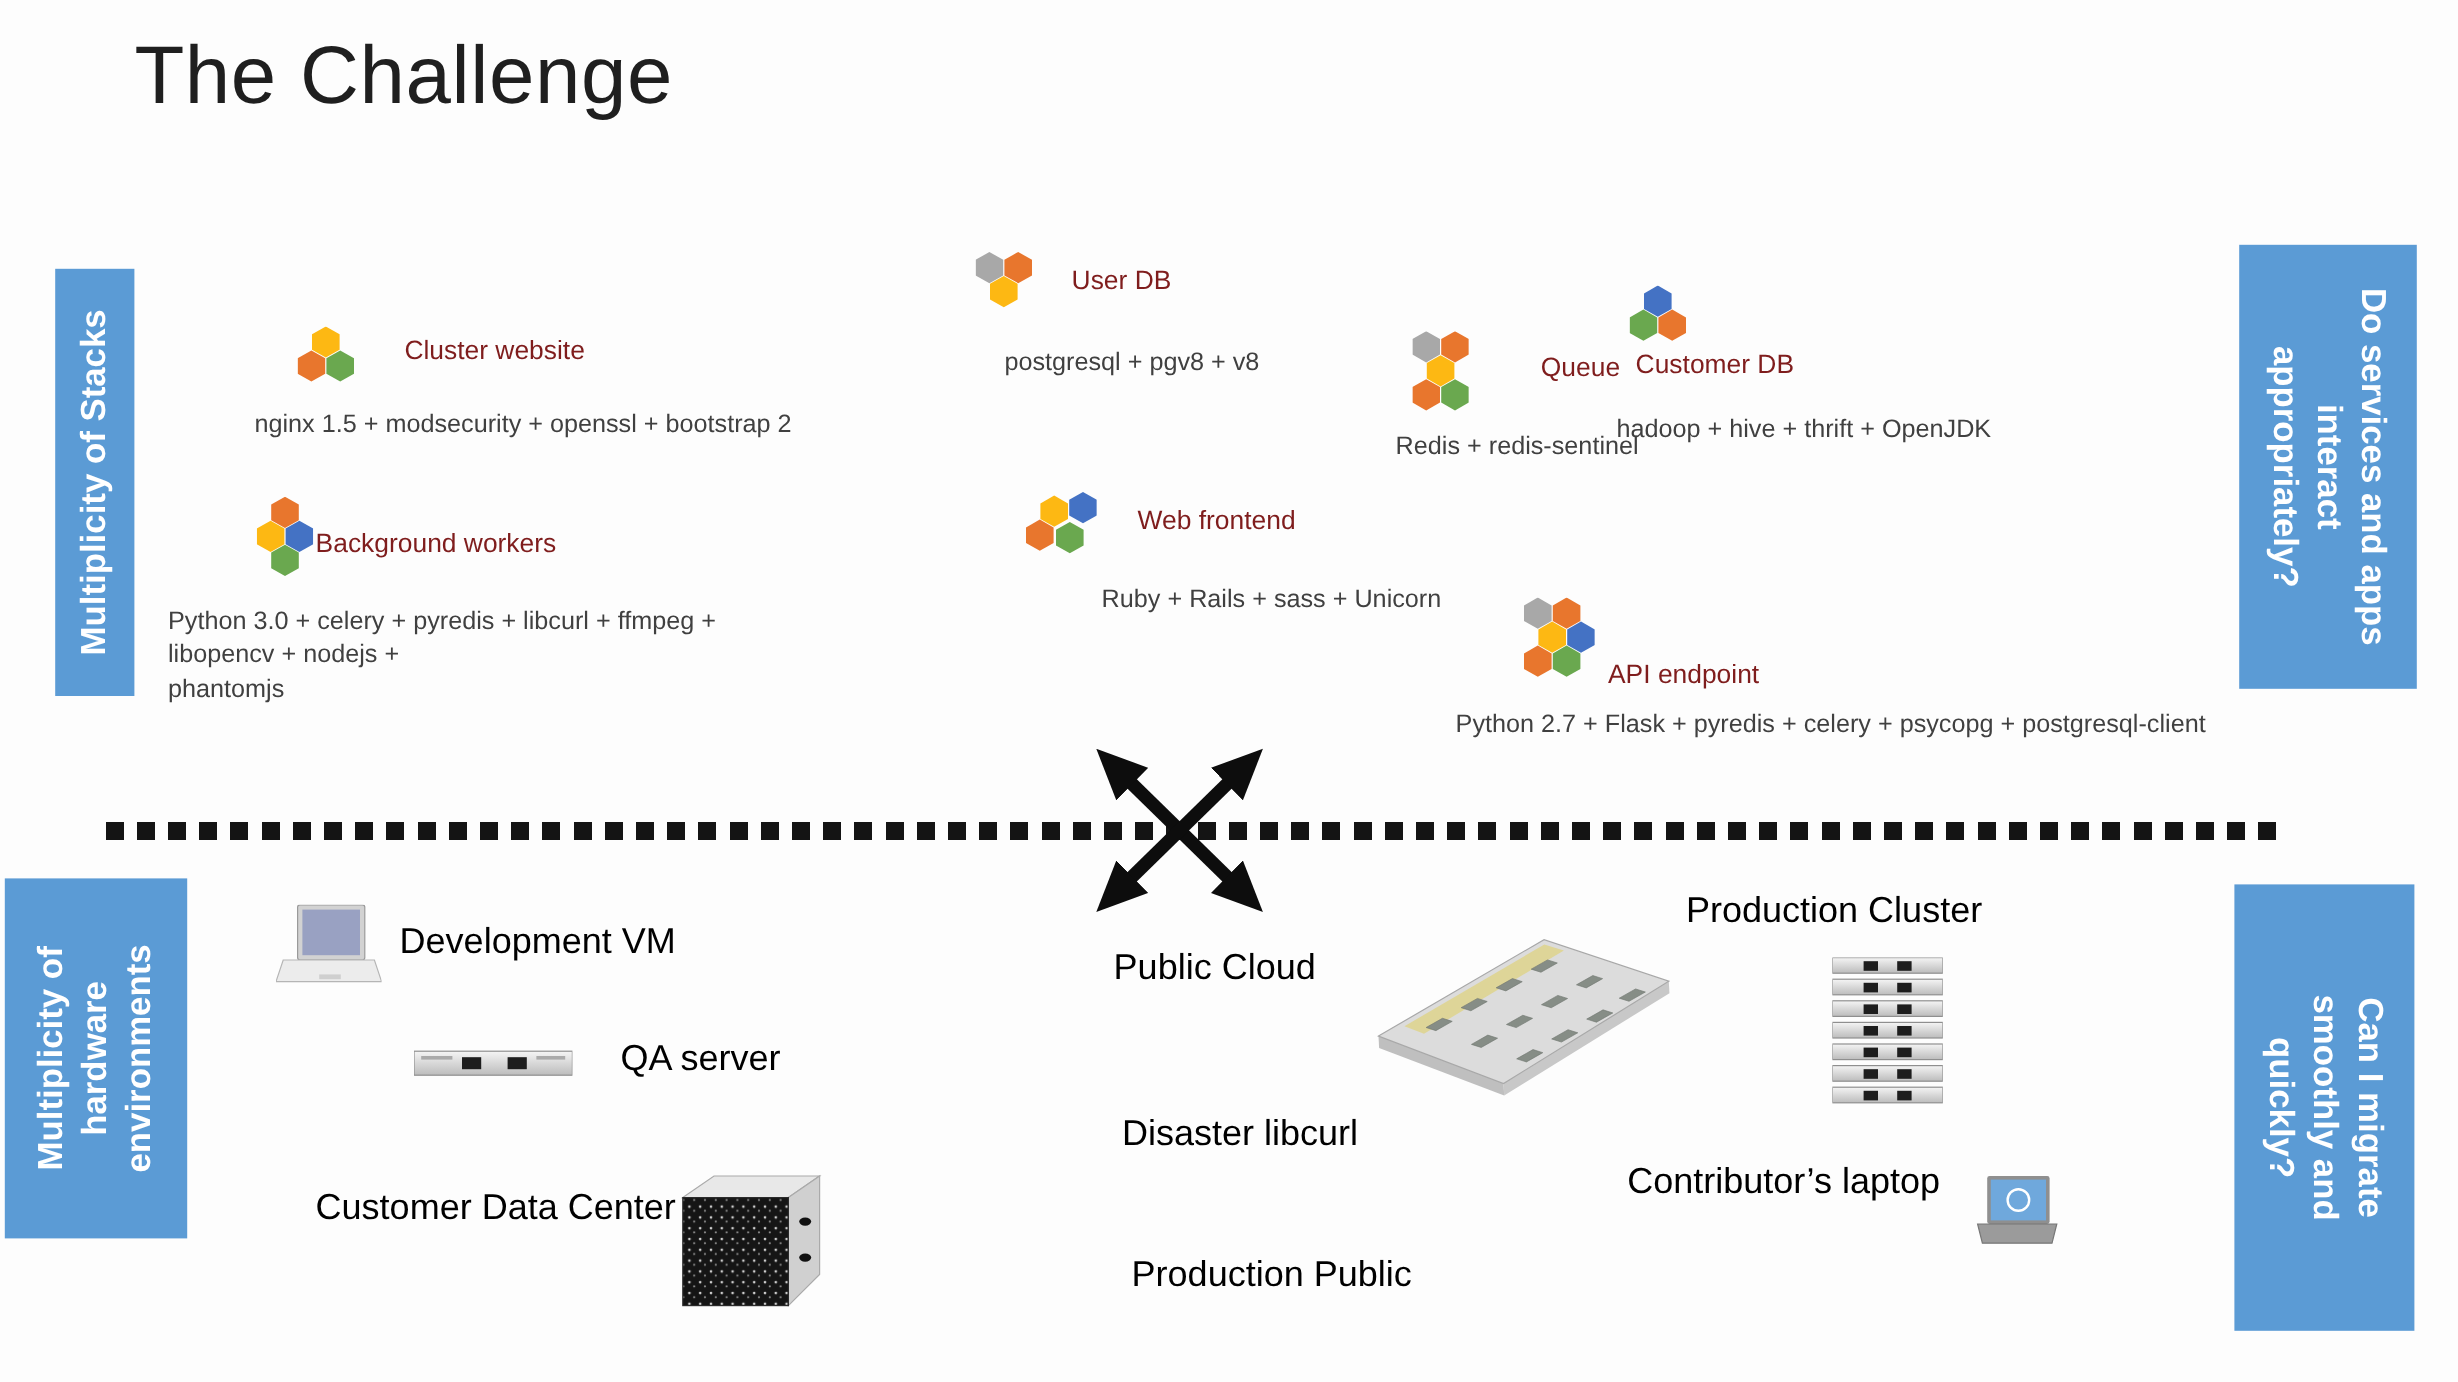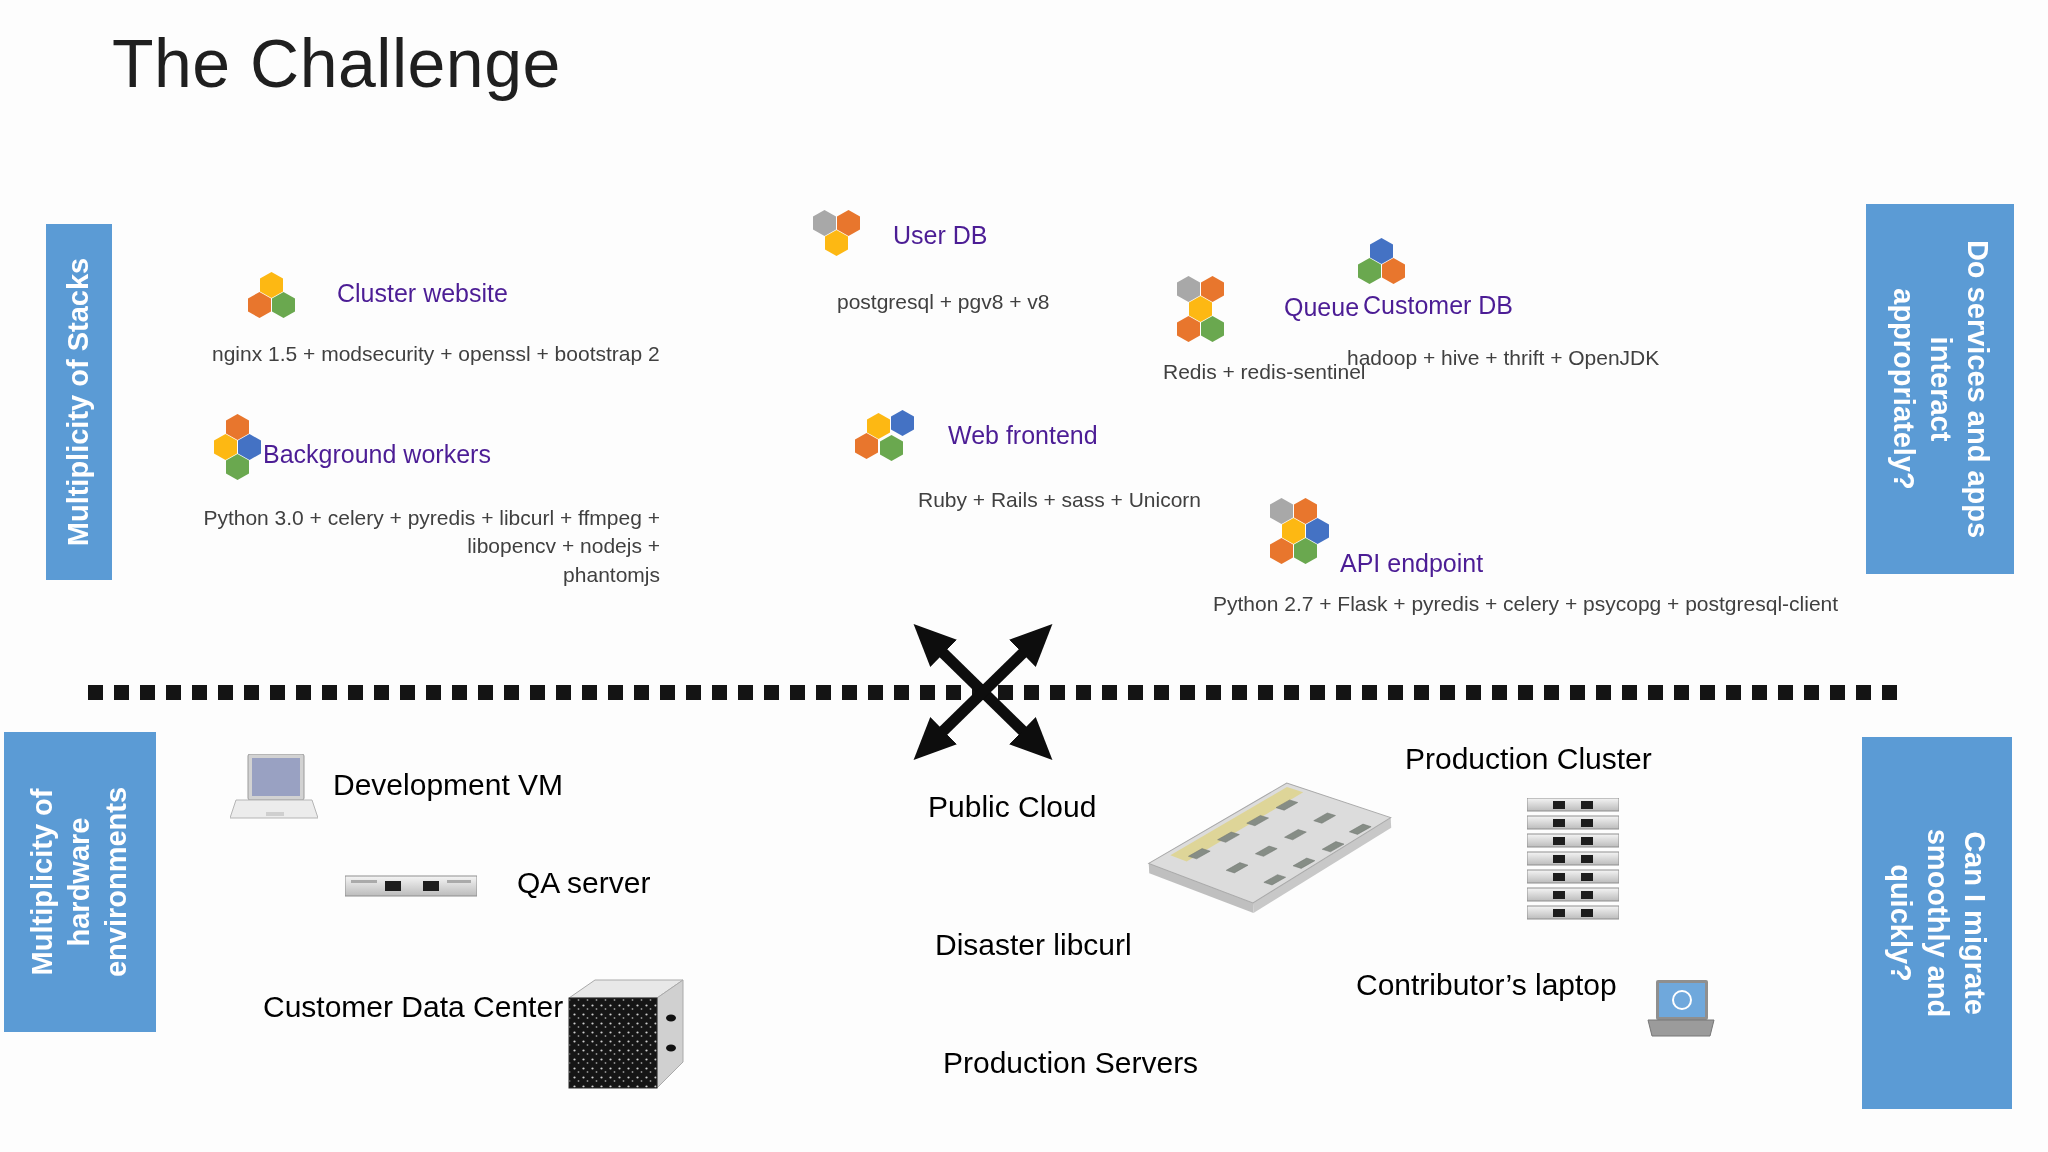--- a/index.html
+++ b/index.html
@@ -16,23 +16,23 @@
   
   .vbar{position:absolute;background:#5B9BD5;}
   .vtext{
     position:absolute;top:50%;left:50%;
     color:#ffffff;font-weight:bold;font-size:29px;line-height:1.28;
     text-align:center;white-space:pre-line;
   }
   .rot-l{transform:translate(-50%,-50%) rotate(-90deg);}
   .rot-r{transform:translate(-50%,-50%) rotate(90deg);}
   
-  .svc-title{position:absolute;font-size:25px;color:#4c1d95;white-space:nowrap;line-height:1.1;}
+  .svc-title{position:absolute;font-size:22px;color:#7f1d1d;white-space:nowrap;line-height:1.1;}
   .svc-sub{position:absolute;font-size:21px;color:#404040;white-space:nowrap;line-height:1.35;}
-  .svc-sub.wrap{white-space:pre-line;text-align:right;}
+  .svc-sub.wrap{white-space:pre-line;text-align:left;}
   
   .env-label{position:absolute;font-size:30px;color:#000;white-space:nowrap;line-height:1.1;}
   .dotted{
     left:88px;top:685px;width:1818px;height:15px;
     background:repeating-linear-gradient(90deg,#141414 0 15px,transparent 15px 26px);
   }
 </style>
 </head>
 <body>
 
@@ -178,21 +178,21 @@
   <polygon points="94,22 120,4 120,86 94,112" fill="#d0d0d0" stroke="#aaaaaa"></polygon>
   <rect x="6" y="22" width="88" height="90" fill="url(#spk)" stroke="#2a2a2a"></rect>
   <ellipse cx="108" cy="42" rx="5" ry="3.5" fill="#111111"></ellipse>
   <ellipse cx="108" cy="72" rx="5" ry="3.5" fill="#111111"></ellipse>
 </svg>
 
 <div class="env-label" style="left:928px;top:790px">Public Cloud</div>
 
 <div class="env-label" style="left:935px;top:928px">Disaster libcurl</div>
 
-<div class="env-label" style="left:943px;top:1046px">Production Servers</div>
+<div class="env-label" style="left:943px;top:1046px">Production Public</div>
 
 <svg class="abs" style="left:1140px;top:762px" width="262" height="168" viewBox="0 0 262 168">
   <g transform="rotate(-3 130 84)">
     <polygon points="8,105 8,95 110,140 110,150" fill="#bfbfbf"></polygon>
     <polygon points="110,150 110,140 252,62 252,72" fill="#c8c8c8"></polygon>
     <polygon points="8,95 150,22 252,62 110,140" fill="#dcdcdc" stroke="#a8a8a8"></polygon>
     <polygon points="30,88 150,26 166,32 46,95" fill="#ded598"></polygon>
     <use href="#chip" x="48" y="84"></use>
       <use href="#chip" x="78" y="69"></use>
       <use href="#chip" x="108" y="54"></use>

